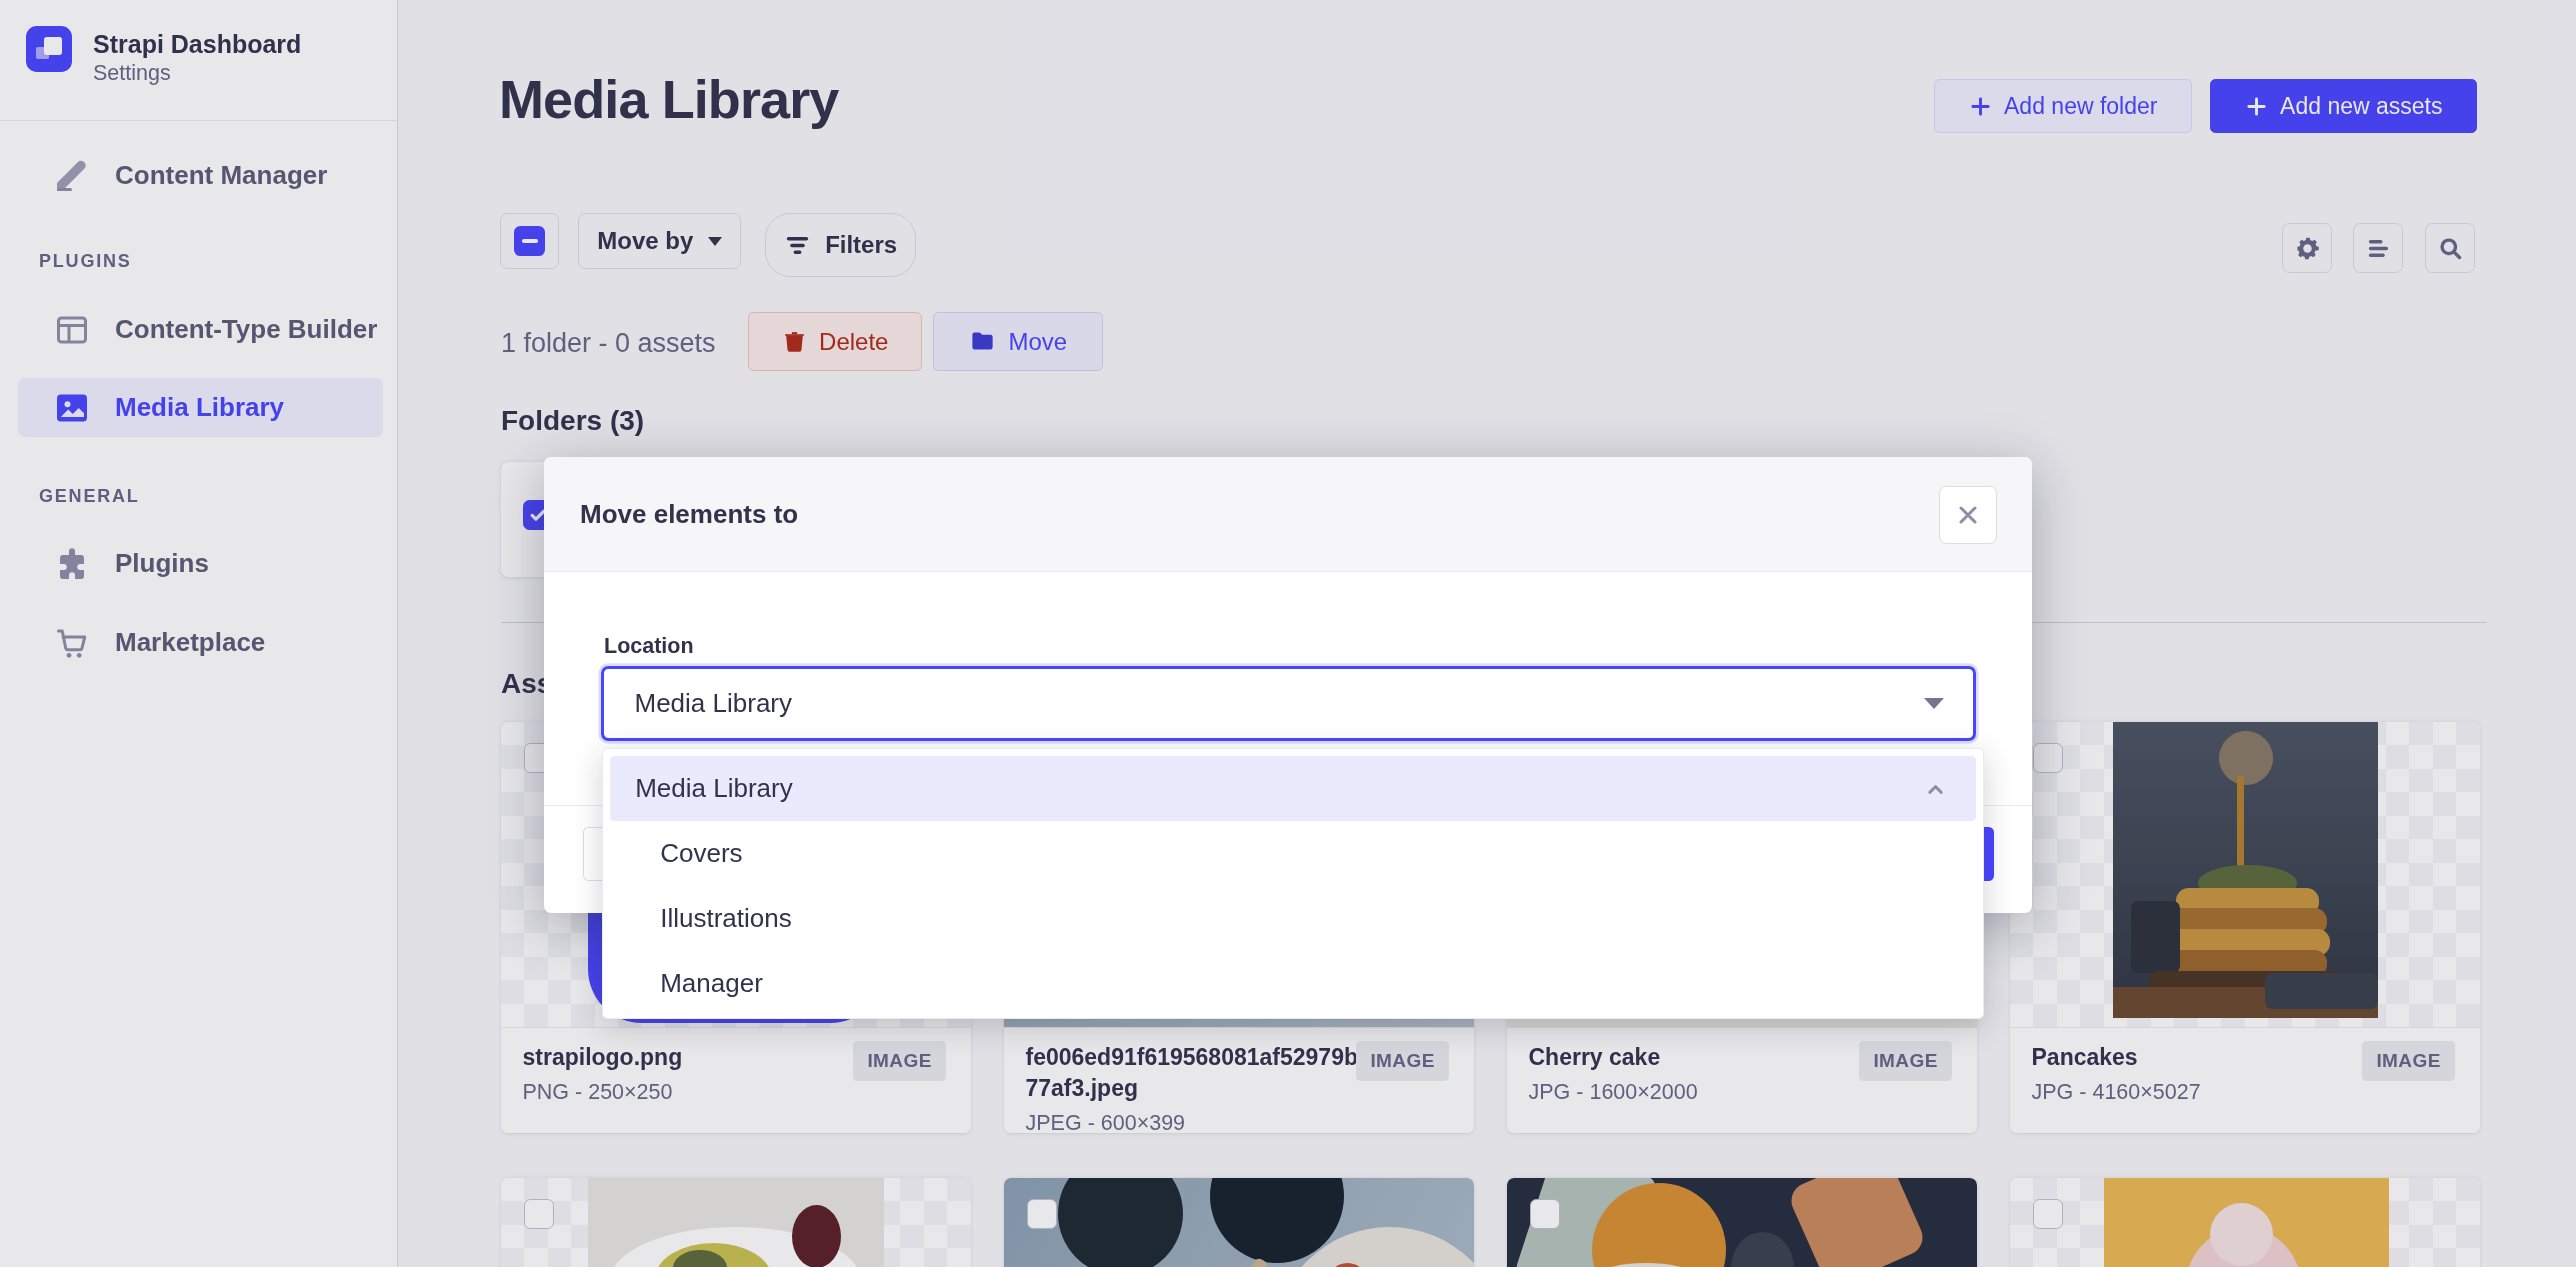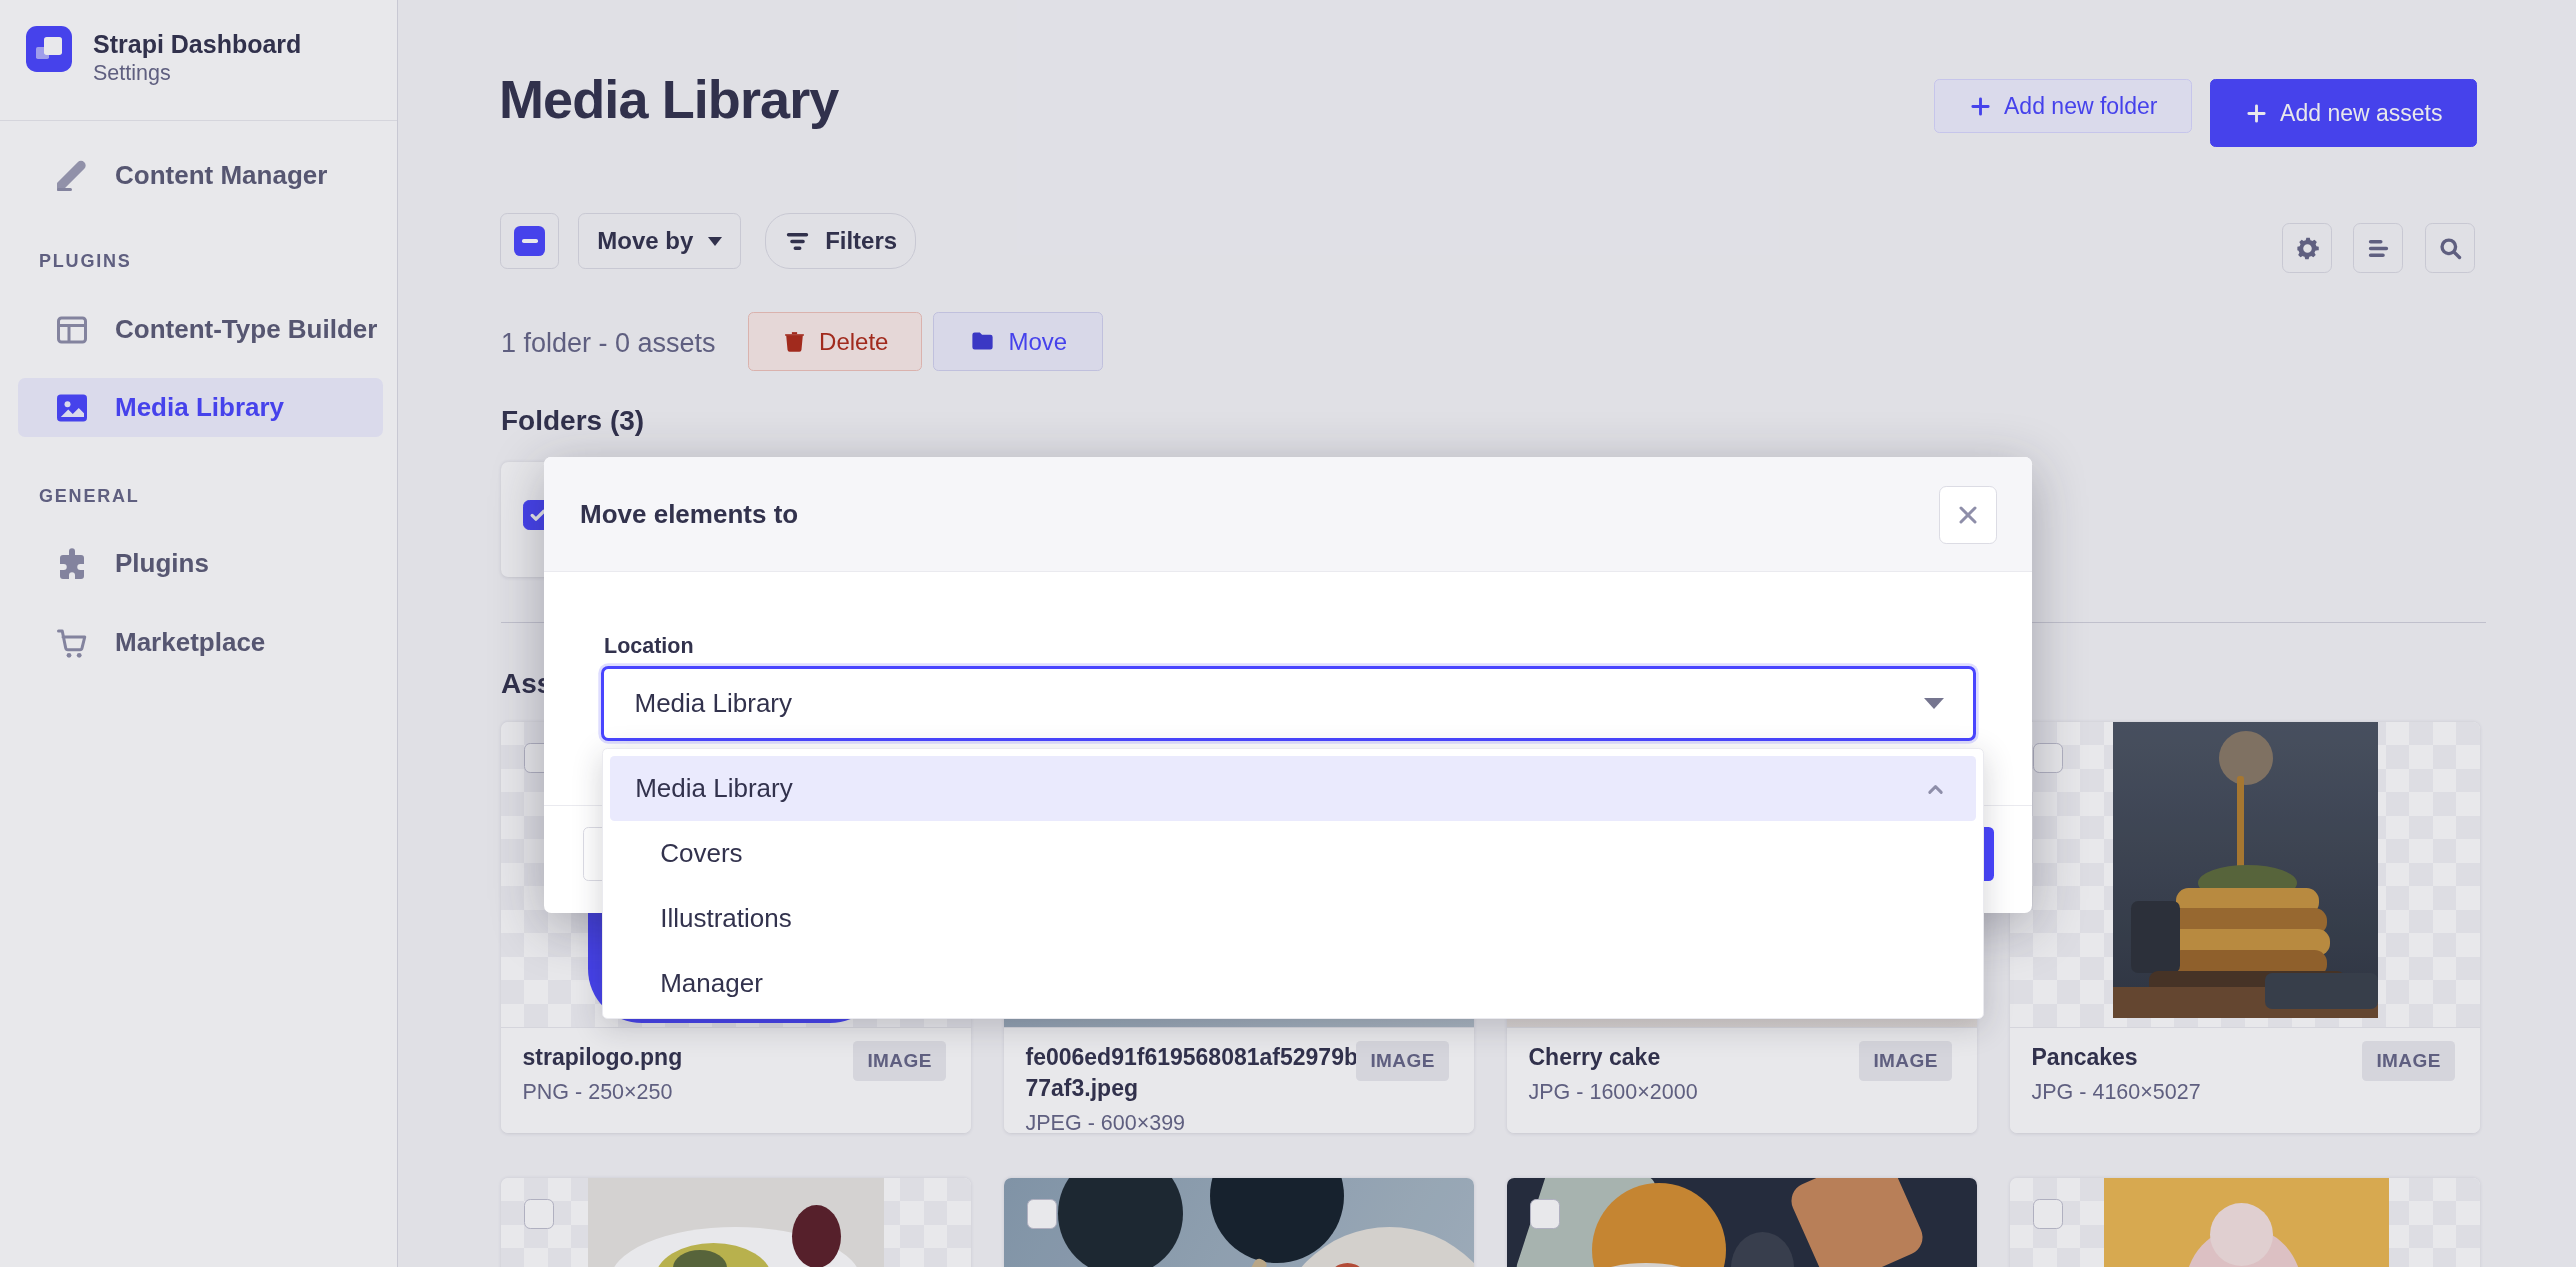--- a/index.html
+++ b/index.html
@@ -22,21 +22,21 @@
   .nav-item.active{background:#f0f0ff;color:#4945ff;}
   .nav-item.active svg{color:#4945ff;}
   .nav-section{position:absolute;left:39px;font-size:18px;font-weight:bold;letter-spacing:1.8px;color:#666687;}
 
   
   .page-title{position:absolute;left:499px;top:68px;font-size:54px;font-weight:bold;color:#32324d;letter-spacing:-0.9px;}
   .btn{display:flex;align-items:center;justify-content:center;gap:12.5px;box-sizing:border-box;
        border-radius:5.4px;font-weight:normal;cursor:pointer;}
   .btn-add-folder{position:absolute;left:1934px;top:79px;width:258px;height:54px;background:#f0f0ff;
        border:0.9px solid #d9d8ff;color:#4945ff;font-size:23px;}
-  .btn-add-assets{position:absolute;left:2210px;top:79px;width:267px;height:68px;background:#4945ff;
+  .btn-add-assets{position:absolute;left:2210px;top:79px;width:267px;height:54px;background:#4945ff;
        border:0.9px solid #4945ff;color:#ffffff;font-size:23px;}
 
   .tool-btn{position:absolute;box-sizing:border-box;border:0.9px solid #dcdce4;border-radius:7.2px;background:transparent;
        display:flex;align-items:center;justify-content:center;gap:14.3px;font-size:24px;font-weight:600;color:#32324d;cursor:pointer;}
   .cb-ind{width:30.5px;height:30.5px;border-radius:6.3px;background:#4945ff;display:flex;align-items:center;justify-content:center;}
   .cb-ind .dash{width:16px;height:4.5px;border-radius:1.8px;background:#ffffff;}
   .caret-down{width:0;height:0;border-left:8px solid transparent;border-right:8px solid transparent;border-top:10px solid #32324d;}
 
   .sel-text{position:absolute;left:501px;top:328px;font-size:27px;color:#666687;}
   .btn-delete{position:absolute;left:748px;top:312px;width:174px;height:59px;background:#fcece9;
@@ -189,21 +189,21 @@
 
   <div class="tool-btn" style="left:500px;top:213px;width:59px;height:56px;">
     <span class="cb-ind">
         <span class="dash"></span>
       </span>
   </div>
   <div class="tool-btn" style="left:578px;top:213px;width:163px;height:56px;">
     <span>Move by</span>
     <span class="caret-down" style="border-left-width:7.2px;border-right-width:7.2px;border-top-width:9px;"></span>
   </div>
-  <div class="tool-btn" style="left:765px;top:213px;width:151px;height:56px;border-radius:25px;">
+  <div class="tool-btn" style="left:765px;top:213px;width:151px;height:64px;border-radius:25px;">
     <svg width="27" height="27" viewBox="0 0 24 24" stroke="currentColor" stroke-width="3" stroke-linecap="round">
         <path d="M4 6h16M7 12h10M10 18h4"></path>
       </svg>
     <span>Filters</span>
   </div>
 
   <div class="tool-btn" style="left:2282px;top:223px;width:50px;height:50px;color:#666687;">
     <svg width="27" height="27" viewBox="0 0 24 24" fill="currentColor">
         <path d="M12 8.2A3.8 3.8 0 1 0 12 15.8 3.8 3.8 0 0 0 12 8.2zm9 5.3-2.1.6a7 7 0 0 1-.7 1.7l1.1 1.9-2.1 2.1-1.9-1.1a7 7 0 0 1-1.7.7l-.6 2.1h-3l-.6-2.1a7 7 0 0 1-1.7-.7l-1.9 1.1-2.1-2.1 1.1-1.9a7 7 0 0 1-.7-1.7L3 13.5v-3l2.1-.6a7 7 0 0 1 .7-1.7L4.7 6.3l2.1-2.1 1.9 1.1a7 7 0 0 1 1.7-.7l.6-2.1h3l.6 2.1a7 7 0 0 1 1.7.7l1.9-1.1 2.1 2.1-1.1 1.9a7 7 0 0 1 .7 1.7l2.1.6v3z"></path>
       </svg>

